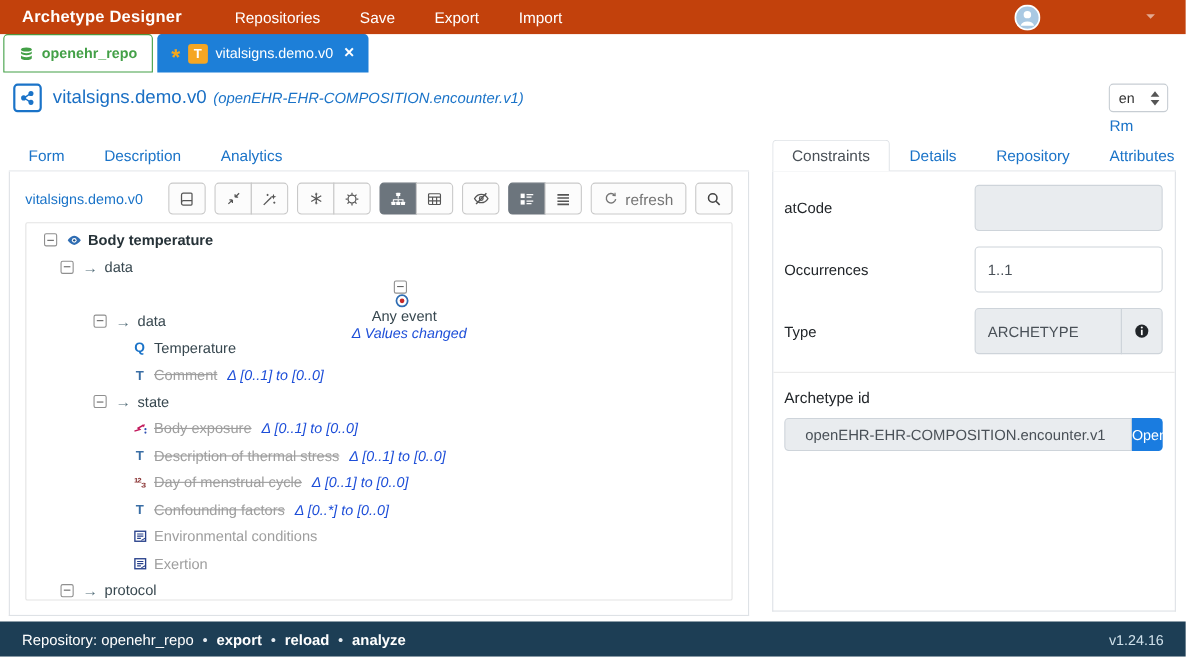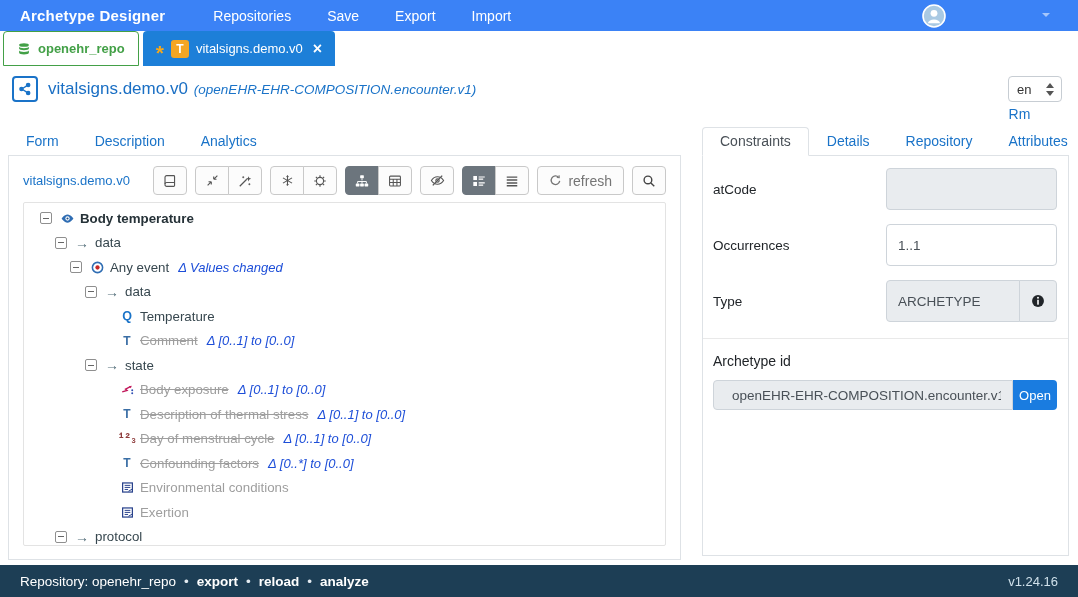--- a/index.html
+++ b/index.html
@@ -4,21 +4,21 @@
 <style>
   * { box-sizing: border-box; margin: 0; padding: 0; }
   html,body { width:1078px; height:597px; }
   body {
     font-family: "Liberation Sans", "DejaVu Sans", sans-serif;
     background:#fff; color:#37474f; overflow:hidden; position:relative;
   }
   svg { display:block; }
 
   
-  .navbar { height:31px; background:#3b82f6; display:flex; align-items:center; padding:0 20px; position:relative; }
+  .navbar { height:31px; background:#c2410c; display:flex; align-items:center; padding:0 20px; position:relative; }
   .brand { color:#fff; font-weight:700; font-size:15px; letter-spacing:.2px; margin-right:48px; }
   .nav-items { display:flex; gap:36px; align-items:center; }
   .nav-link { color:#fff; font-size:14px; text-decoration:none; cursor:pointer; }
   .avatar { margin-left:auto; margin-right:112px; width:24px; height:24px; border-radius:50%; cursor:pointer; }
   .user-caret { position:absolute; right:28px; top:13px; width:0; height:0;
     border-left:4px solid transparent; border-right:4px solid transparent; border-top:4px solid rgba(255,255,255,.55); cursor:pointer; }
 
   
   .filetabs { height:35px; background:#fff; display:flex; align-items:stretch; gap:4px; padding-left:3px; }
   .ftab { display:flex; align-items:center; gap:7px; padding:0 13px; border-radius:4px 4px 0 0; font-size:13px; cursor:pointer; }
@@ -70,21 +70,21 @@
   .trow { height:24.5px; display:flex; align-items:center; font-size:13.3px; color:#37474f; cursor:pointer; white-space:nowrap; }
   .ttoggle { display:none; width:12px; height:12px; border:1px solid #8f8f8f; border-radius:2px; margin-right:7px; flex:none;
     background:linear-gradient(#666,#666) center / 6px 1.4px no-repeat, #fff; }
   .f-toggle .ttoggle { display:inline-block; }
   .t-ic { display:none; width:16px; margin-right:5px; align-items:center; justify-content:center; flex:none; }
   .ic-eye .t-eye, .ic-arrow .t-arrow, .ic-event .t-event, .ic-quantity .t-quantity,
   .ic-text .t-text, .ic-count .t-count, .ic-choice .t-choice, .ic-cluster .t-cluster { display:inline-flex; }
   .t-arrow { color:#546e7a; font-size:14px; }
   .t-quantity { color:#1a73c8; font-weight:700; font-size:12.5px; }
   .t-text { color:#3a6ea5; font-weight:700; font-size:12px; }
-  .t-count { color:#8e3b3b; font-weight:700; font-size:12px; letter-spacing:-1px;font-family:Liberation Mono, monospace; }
+  .t-count { color:#8e3b3b; font-weight:700; font-size:12px; letter-spacing:-1px; }
   .f-bold .tlabel { font-weight:700; color:#263238; }
   .f-strike .tlabel { color:#9e9e9e; text-decoration:line-through; }
   .f-muted .tlabel { color:#9e9e9e; }
   .tdelta { margin-left:9px; font-style:italic; color:#1d4ed8; font-size:13px; }
   .tdelta:empty { display:none; }
 
   
   .card-right .card-body { padding:12px 11px 12px 10px; }
   .frow { display:flex; align-items:center; margin-bottom:14px;gap:48px; }
   .flabel { width:125px; flex:none; font-size:13.5px; color:#212529; }
@@ -94,21 +94,21 @@
   .finput:disabled { background:#e9ecef; }
   .fappend { display:none; width:38px; margin-left:-1px; border:1px solid #ced4da; border-radius:0 4px 4px 0;
     background:#e9ecef; align-items:center; justify-content:center; cursor:pointer; }
   .f-info .fappend { display:flex; }
   .f-info .finput { border-radius:4px 0 0 4px; }
   .rdivider { border-top:1px solid #e9e9e9; margin:16px -11px 14px -10px; }
   .aid-label { font-size:14px; color:#212529; margin-bottom:11px; }
   .aid-group { display:flex; }
   .aid-input { flex:1; height:30px; border:1px solid #ced4da; border-radius:4px 0 0 4px; background:#e9ecef;
     color:#495057; font-size:13.5px; padding:0 11px 0 18px; font-family:inherit; }
-  .open-btn { width:44px; height:30px; border:none; background:#1a7ce0; color:#fff; font-size:13px;
+  .open-btn { width:28px; height:30px; border:none; background:#1a7ce0; color:#fff; font-size:13px;
     border-radius:0 4px 4px 0; cursor:pointer; font-family:inherit; }
 
   
   .footer { position:absolute; left:0; bottom:0; width:100%; height:32px; background:#1d3e55; color:#fff;
     display:flex; align-items:center; padding:0 20px; font-size:13.5px; }
   .foot-links { display:flex; align-items:flex-end; }
   .foot-item .dot { margin:0 8px; color:#e3eaf0; }
   .foot-item a { color:#fff; font-weight:700; text-decoration:none; cursor:pointer; }
   .foot-version { margin-left:auto; color:#cfe0ea; font-size:13px; }
 </style>
@@ -315,21 +315,21 @@
 
         </div>
         <div class="trow ic-arrow f-toggle" style="padding-left: 31px;">
           <span class="ttoggle"></span>
 
           <span class="t-ic t-arrow">→</span>
 
           <span class="tlabel">data</span>
 
         </div>
-        <div class="trow ic-event f-toggle" style="padding-left: 46px;">
+        <div class="trow ic-event f-toggle" style="padding-left: 46px; flex-direction: column;">
           <span class="ttoggle"></span>
 
           <span class="t-ic t-event">
             <svg viewBox="0 0 14 14" width="13" height="13">
               <circle cx="7" cy="7" r="5.5" fill="none" stroke="#2f6db3" stroke-width="1.7"></circle>
               <circle cx="7" cy="7" r="2.3" fill="#c62828"></circle>
             </svg>
           </span>
 
           <span class="tlabel">Any event</span>

